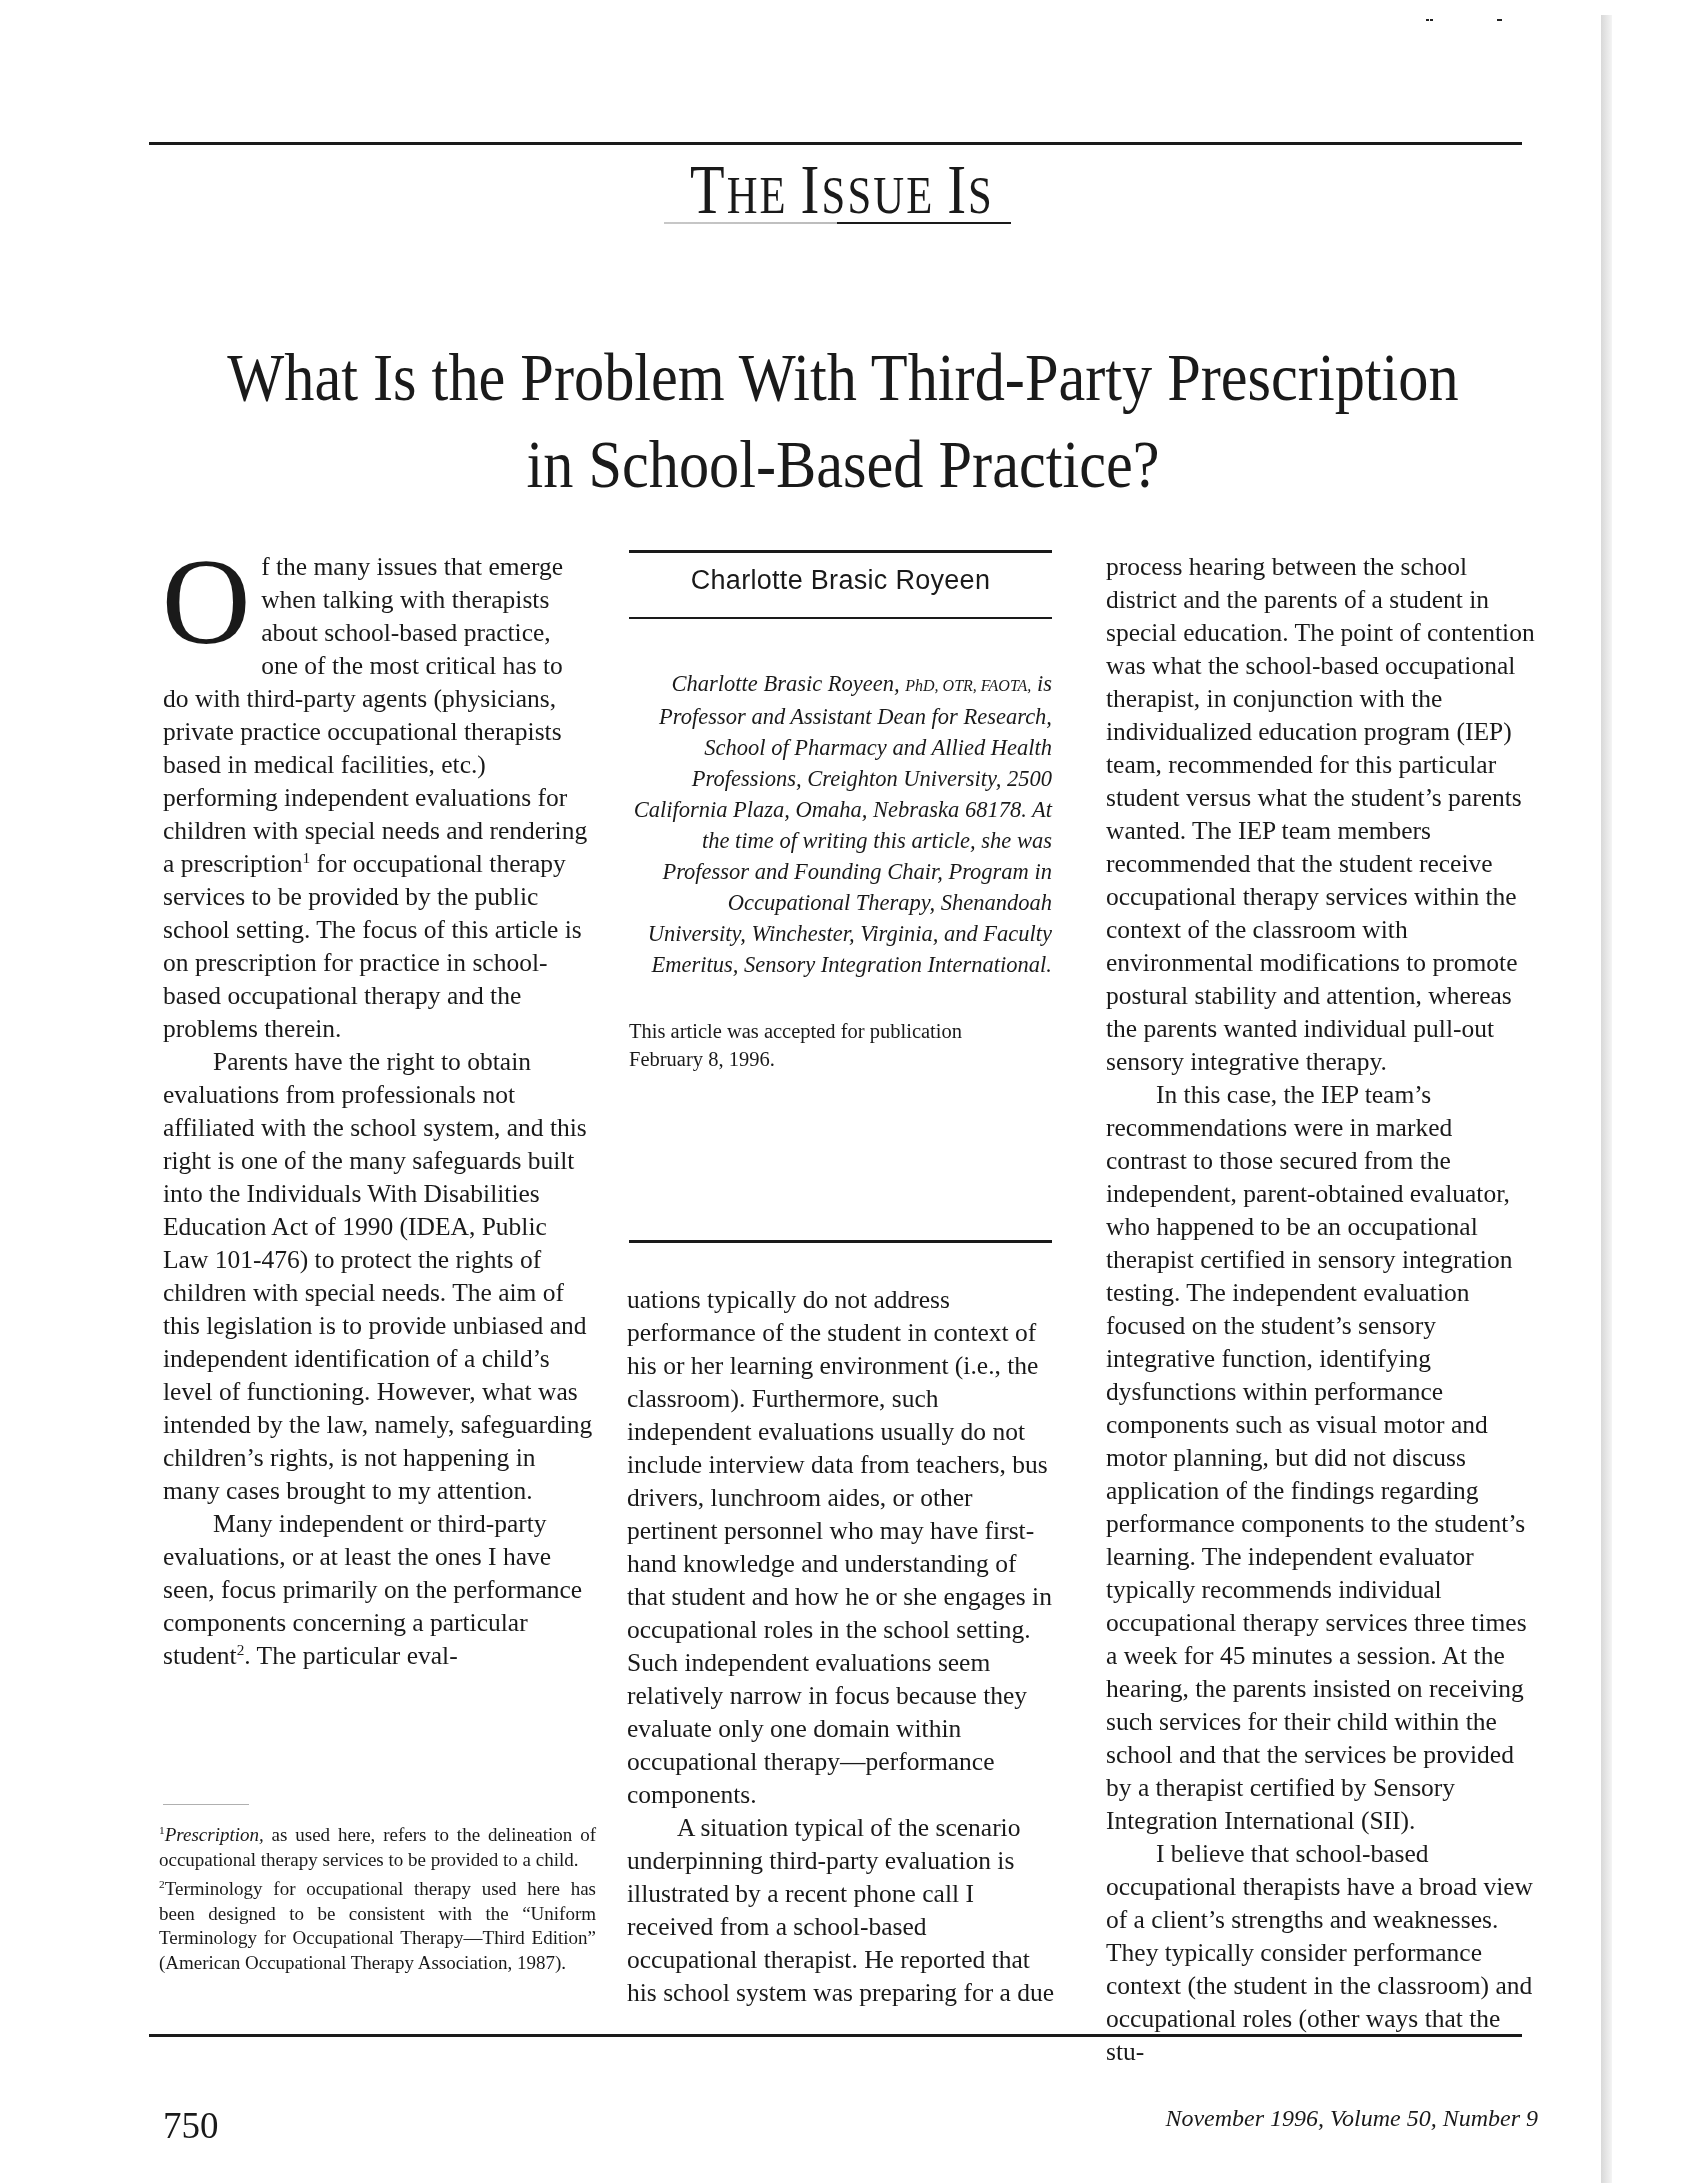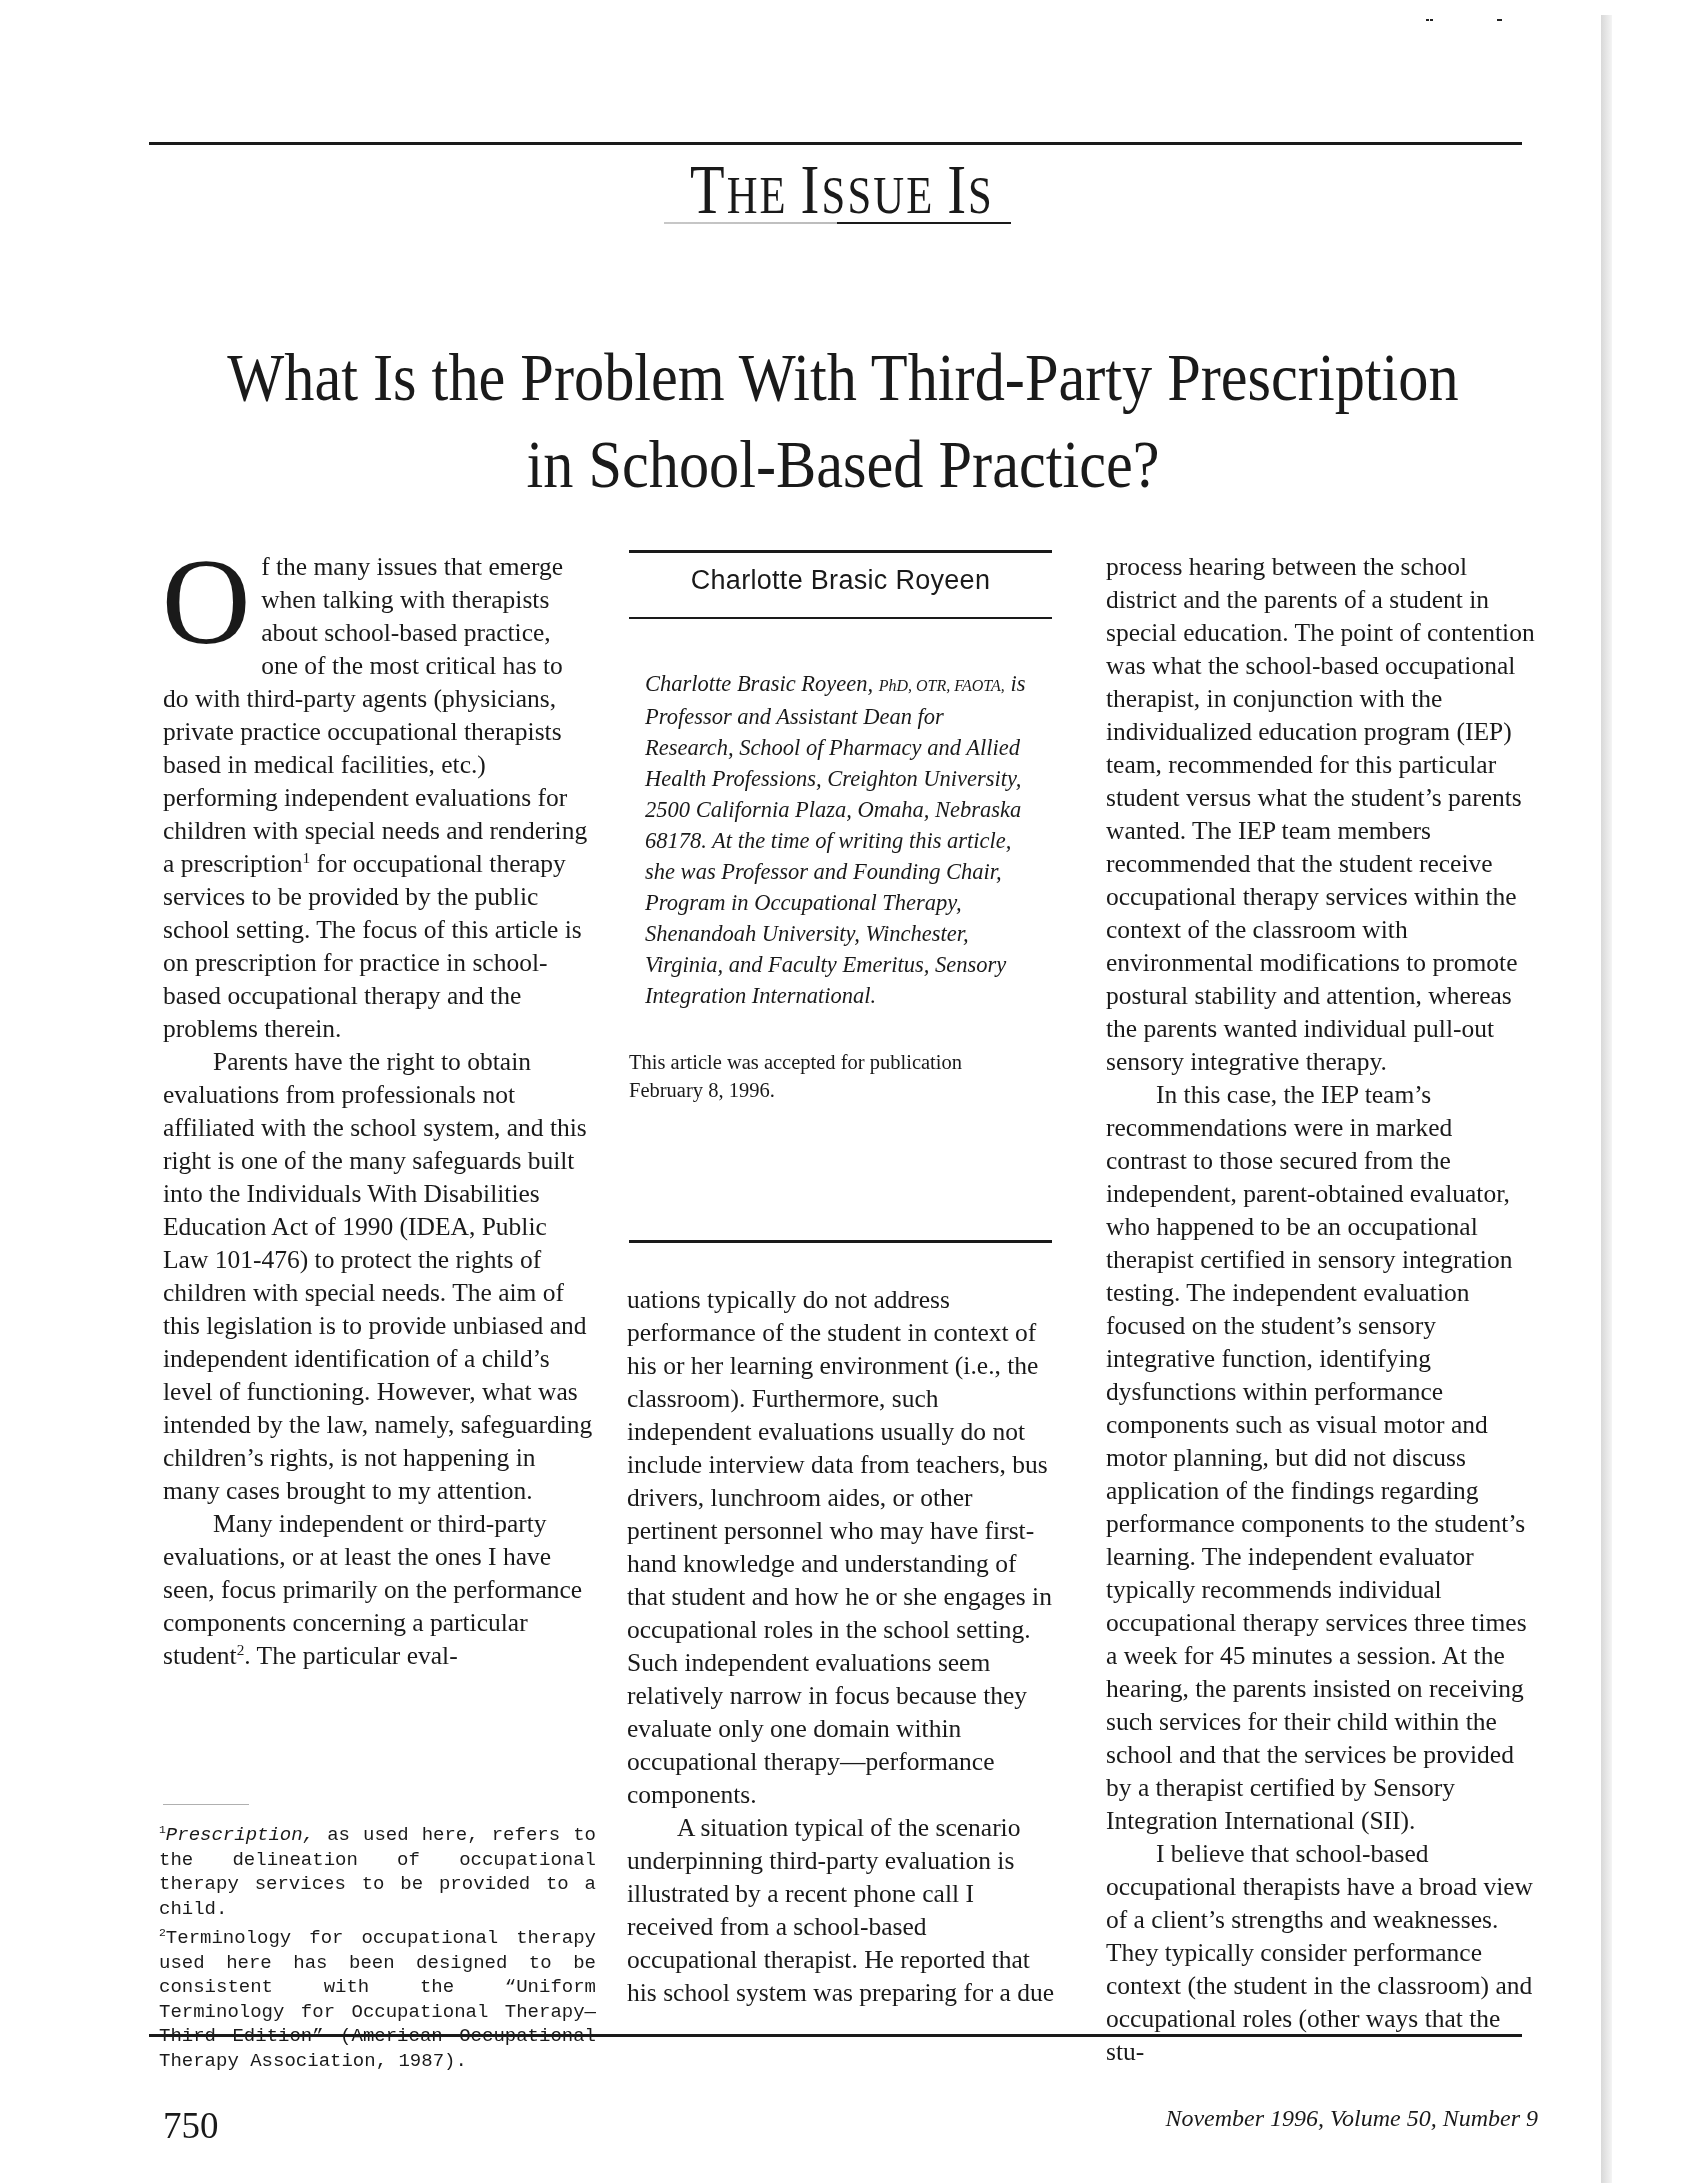--- a/index.html
+++ b/index.html
@@ -22,27 +22,27 @@
   .col p { margin: 0; text-align: left; }
   .col p.indent { text-indent: 50px; }
   .col1 { left: 163px; top: 550px; width: 430px; }
   .col2b { left: 627px; top: 1283px; width: 430px; }
   .col3 { left: 1106px; top: 550px; width: 430px; }
 
   .dropcap { float: left; font-size: 123px; line-height: 98px; margin: 2.6px 10.6px 0 -1.3px; font-weight: normal; }
   sup { font-size: 60%; line-height: 0; vertical-align: super; }
 
   .footnote-rule { position: absolute; left: 163px; top: 1804px; width: 86px; height: 1.3px; background: #b0b0b0; }
-  .footnotes { position: absolute; left: 159px; top: 1823px; width: 437px; font-size: 19px; line-height: 24.5px; text-align: justify; font-family: Liberation Mono, monospace; }
+  .footnotes { position: absolute; left: 159px; top: 1823px; width: 437px; font-size: 19px; line-height: 24.5px; text-align: justify; }
   .footnotes p { margin: 0 0 5.3px 0; }
 
   .bio-box { position: absolute; left: 629px; top: 550px; width: 423px; }
   .bio-rule { height: 2.6px; background: #1a1a1a; width: 423px; }
   .author-name { font-family: "Liberation Sans", "DejaVu Sans", sans-serif; font-size: 27px; text-align: center; margin: 12px 0 21px; letter-spacing: 0.3px; }
-  .bio-text { font-style: italic; font-size: 22.5px; line-height: 31px; text-align: left; margin: 49px 16px 0; }
+  .bio-text { font-style: italic; font-size: 22.5px; line-height: 31px; text-align: right; margin: 49px 0 0; }
   .bio-text .cred { font-size: 16px; }
   .accepted { font-size: 20.5px; line-height: 28px; text-align: left; margin: 37px 0 0; }
   .bio-bottom-rule { position: absolute; left: 629px; top: 1240px; width: 423px; height: 2.6px; background: #1a1a1a; }
 
   .page-number { position: absolute; left: 163px; top: 2104px; font-size: 37px; }
   .journal-issue { position: absolute; right: 149px; top: 2105px; font-size: 24px; font-style: italic; }
 </style>
 </head>
 <body>
 

